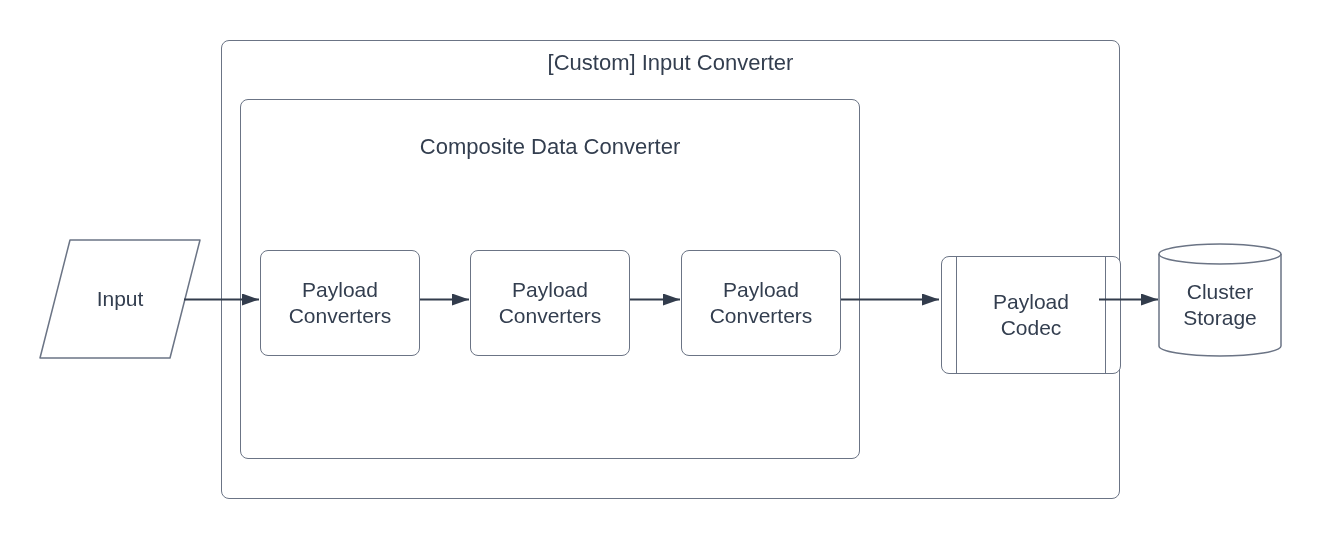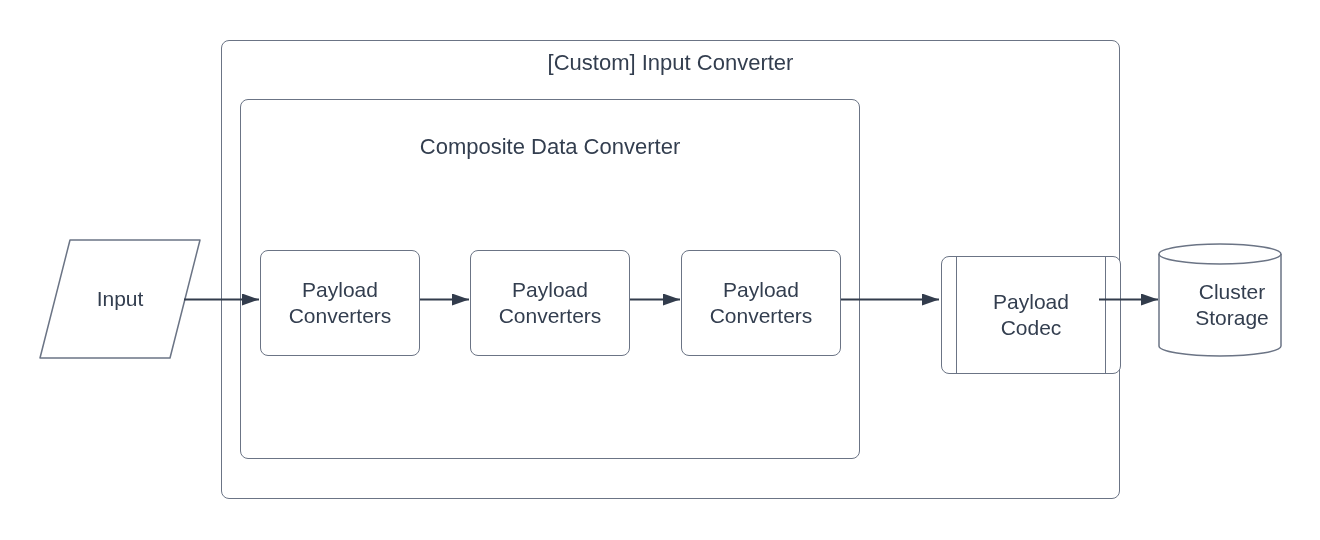--- a/index.html
+++ b/index.html
@@ -28,21 +28,21 @@
   .pc1{left:260px;} .pc2{left:470px;} .pc3{left:681px;}
   .codec-box{left:941px;top:256px;width:180px;height:118px;}
   .codec-bar{position:absolute;top:0;bottom:0;width:0;border-left:1.5px solid #6b7485;}
   .codec-bar.left{left:14px;} .codec-bar.right{right:14px;}
   .shape-svg{position:absolute;overflow:visible;}
   .shape-label{
     position:absolute;display:flex;align-items:center;justify-content:center;
     text-align:center;font-size:21px;line-height:26px;color:#333e4f;pointer-events:none;
   }
   .input-label{left:40px;top:240px;width:160px;height:118px;}
-  .storage-label{left:1159px;top:252px;width:122px;height:106px;padding-left:12px;}
+  .storage-label{left:1159px;top:252px;width:122px;height:106px;}
   .arrow-layer{position:absolute;left:0;top:0;width:1320px;height:540px;pointer-events:none;}
 </style>
 </head>
 <body>
 
 <div class="canvas">
 
   <div class="container outer-container">
     <div class="container-title">[Custom] Input Converter</div>
   </div>

